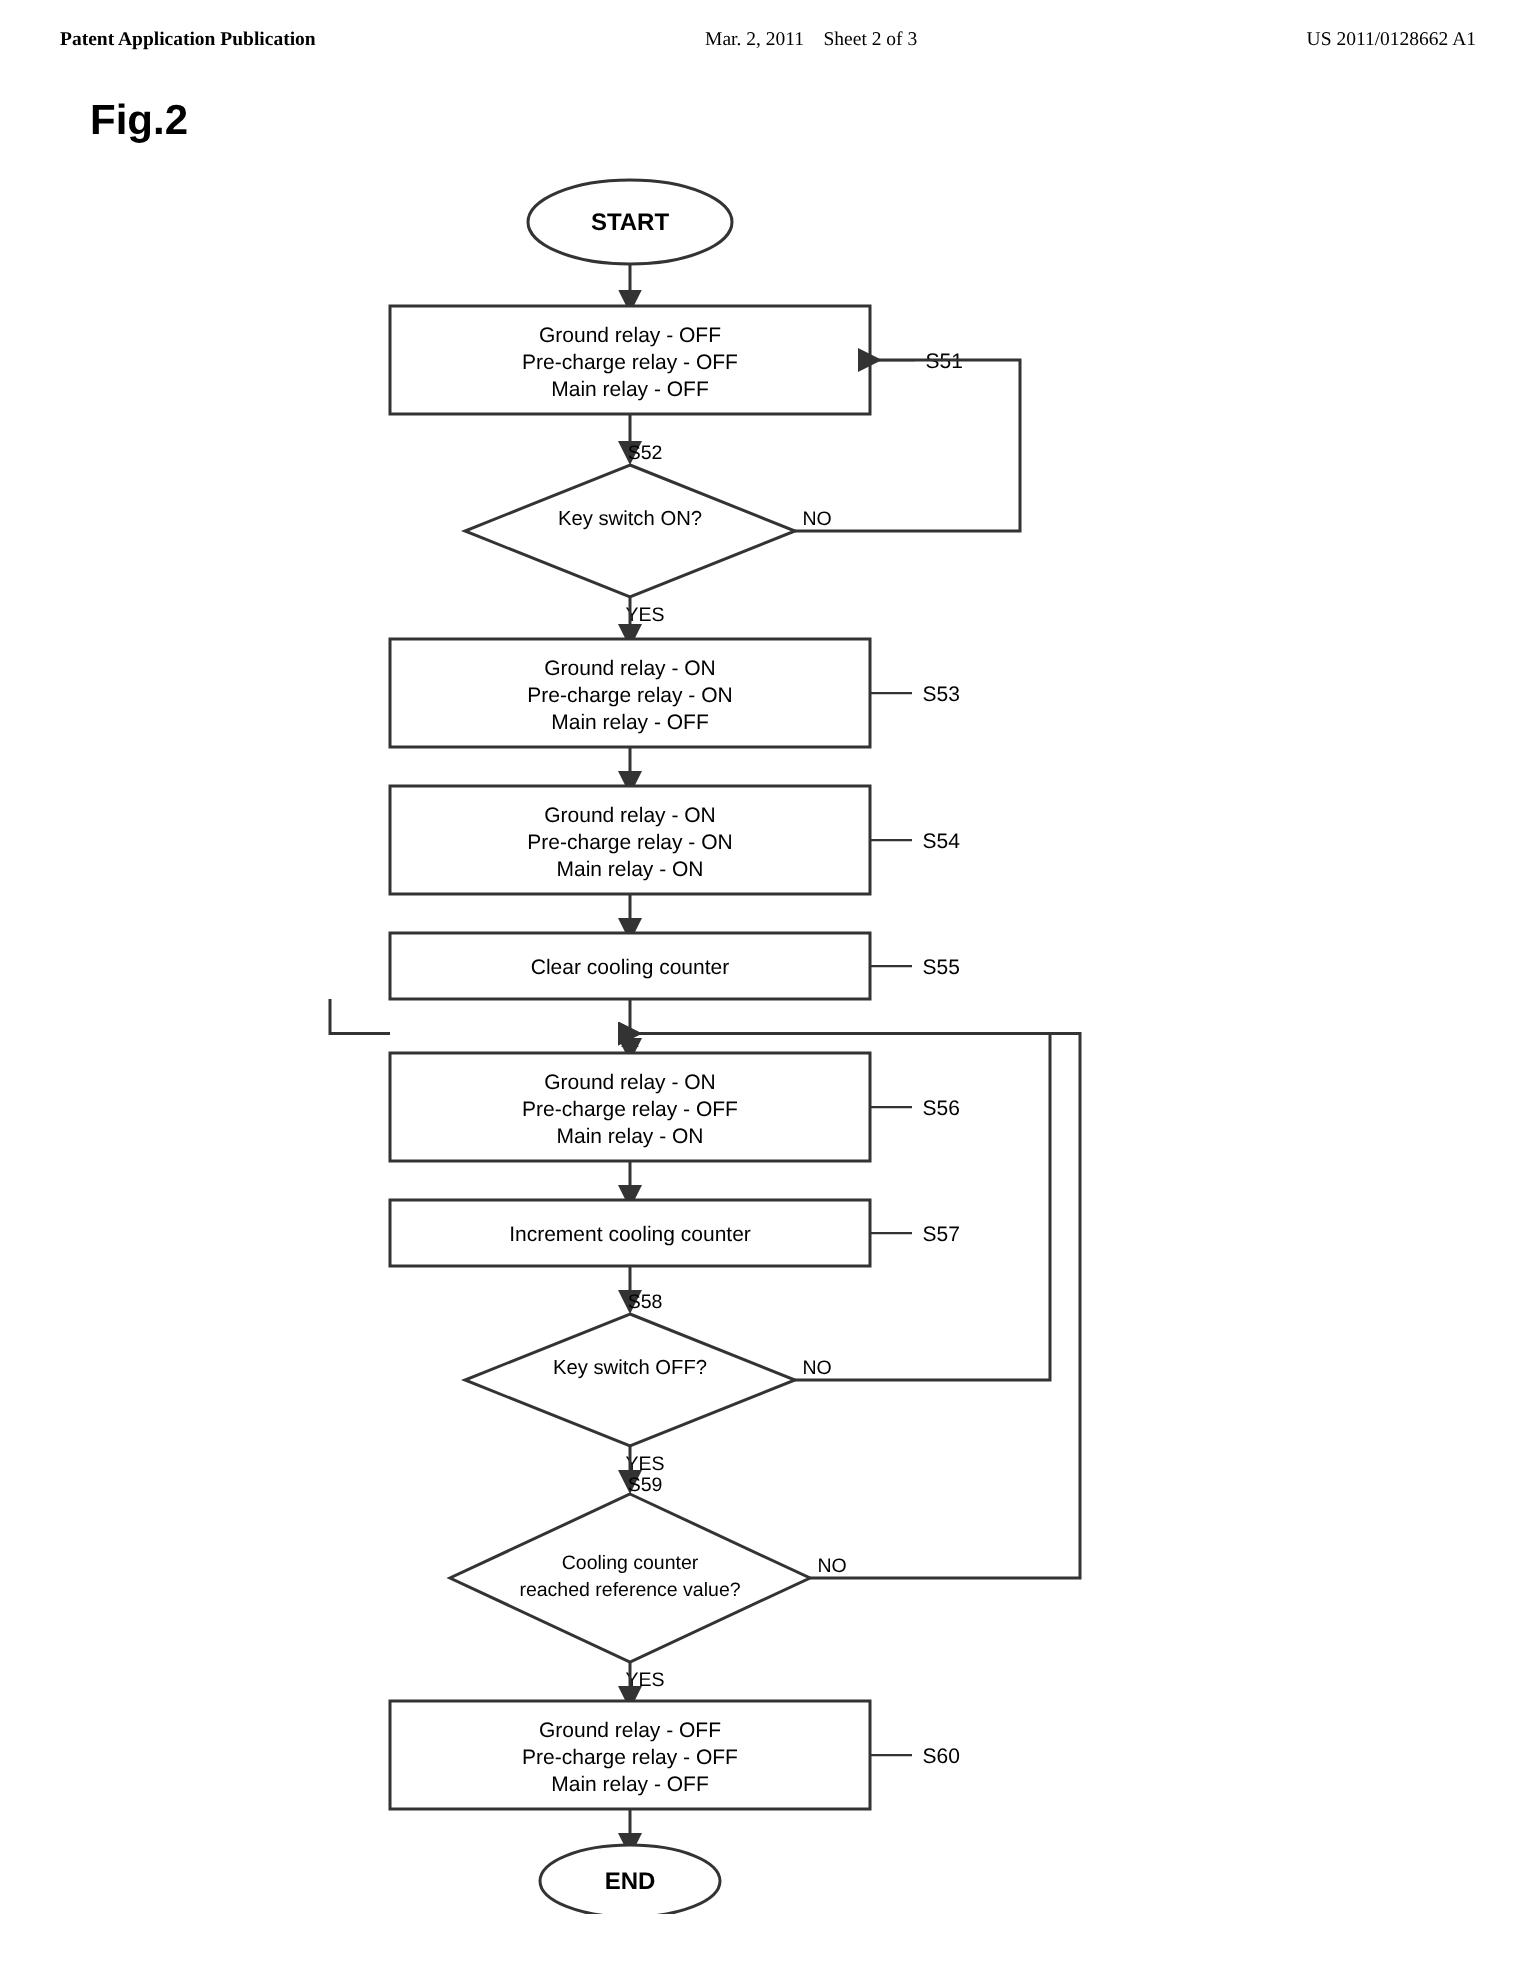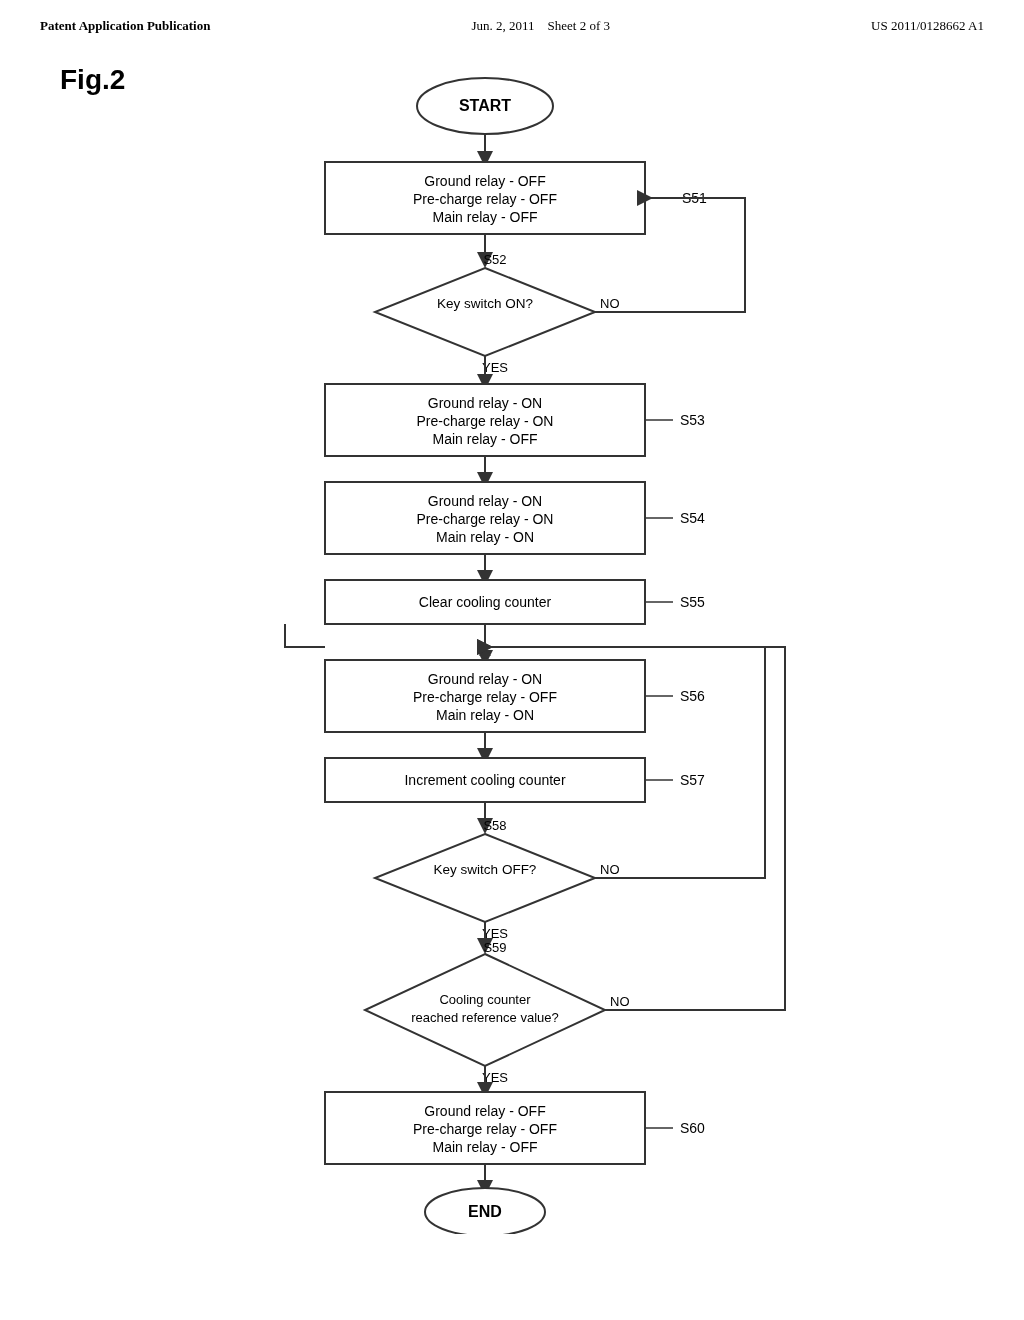--- a/index.html
+++ b/index.html
@@ -19,21 +19,21 @@
       padding: 18px 40px 0 40px;
       font-size: 13px;
     }
 
     .header-left { font-weight: bold; }
     .header-center { text-align: center; }
     .header-right { text-align: right; }
 
     .main-content {
       display: flex;
-      flex-direction: row;
+      flex-direction: column;
       align-items: flex-start;
       padding: 30px 60px 30px 60px;
       position: relative;
     }
 
     .fig-label {
       font-size: 28px;
       font-weight: bold;
       margin-bottom: 10px;
       font-family: Arial, sans-serif;
@@ -54,21 +54,21 @@
     }
   </style>
 </head>
 <body>
 
 <div class="page-wrapper">
 
   <div class="header">
     <div class="header-left">Patent Application Publication</div>
     <div class="header-center">
-      <span>Jun. 2, 2011</span>&nbsp;&nbsp;&nbsp;
+      <span>Mar. 2, 2011</span>&nbsp;&nbsp;&nbsp;
       <span>Sheet 2 of 3</span>
     </div>
     <div class="header-right">US 2011/0128662 A1</div>
   </div>
 
   <div class="main-content">
     <div class="fig-label">Fig.2</div>
 
     <div class="flowchart-svg-wrapper">
       <svg width="680" height="1170" viewBox="0 0 680 1170" xmlns="http://www.w3.org/2000/svg">

